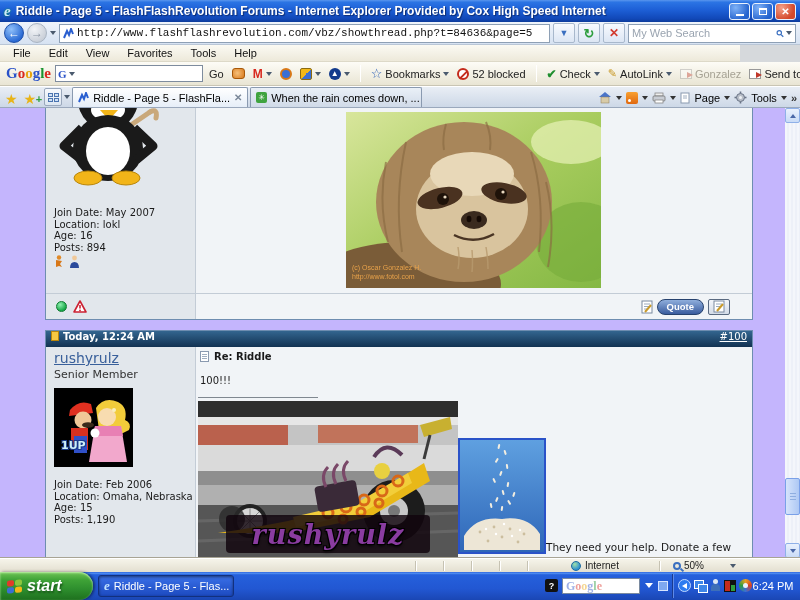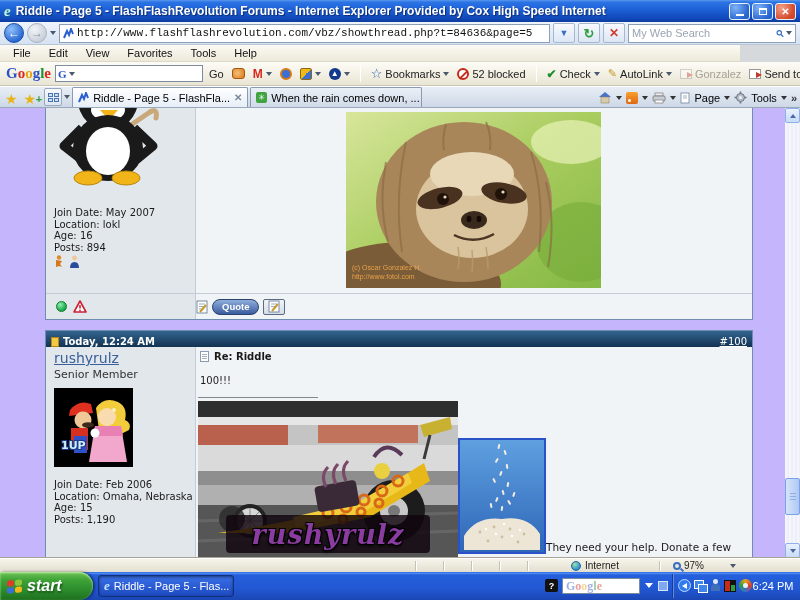--- a/index.html
+++ b/index.html
@@ -104,33 +104,33 @@
     font-family:"DejaVu Sans",sans-serif;font-size:10px;color:#1A1A1A}
   .post{position:absolute;left:45px;width:708px;border:1px solid #6E8DB0;background:#F1F4F7}
   #post1{top:0;border-top:none;height:212px}
   .prow1{display:flex;height:185px}
   .ucell{width:150px;background:#E2E7EC;border-right:1px solid #C3CCD6;position:relative}
   .ccell{flex:1;position:relative}
   .udetails{position:absolute;left:8px;top:99px;line-height:11.5px;font-size:10px}
   .ubadges{position:absolute;left:8px;top:147px;display:flex;gap:4px}
   .prow2{display:flex;height:26px;border-top:1px solid #C3CCD6}
   .prow2 .lpart{width:150px;background:#E2E7EC;border-right:1px solid #C3CCD6;position:relative}
-  .prow2 .rpart{flex:1;display:flex;align-items:center;justify-content:flex-start;gap:4px;padding-right:22px}
+  .prow2 .rpart{flex:1;display:flex;align-items:center;justify-content:flex-end;gap:4px;padding-right:22px}
   .online-dot{position:absolute;left:10px;top:7px;width:11px;height:11px;border-radius:50%;
     background:radial-gradient(circle at 35% 30%,#8FF0B0,#18A848 70%);border:1px solid #0E7A30}
   .quote-pill{height:16px;background:linear-gradient(#8FAEDC,#3A5C9E);border:1px solid #27426E;border-radius:8px;
     color:#fff;font-size:9.5px;font-weight:bold;display:flex;align-items:center;padding:0 9px;font-family:"Liberation Sans",sans-serif}
   .mq-btn{width:22px;height:16px;border:1px solid #5A6A80;background:linear-gradient(#F2F5FA,#D4DCE8);
     display:flex;align-items:center;justify-content:center;border-radius:2px}
   .sloth-wrap{position:absolute;left:150px;top:4px;width:255px;height:176px}
   .wmark{position:absolute;left:6px;color:#E8A24A;font-size:7px;line-height:8px;font-family:"Liberation Sans",sans-serif}
   .penguin-wrap{position:absolute;left:6px;top:0;width:118px;height:78px;overflow:hidden}
 
   #post2{top:222px}
-  .p2head{height:16px;background:linear-gradient(#33658F,#123252);display:flex;align-items:flex-end;gap:4px;
+  .p2head{height:16px;background:linear-gradient(#33658F,#123252);display:flex;align-items:flex-start;gap:4px;
     padding:0 5px;color:#fff;font-size:10px;font-weight:bold}
   .page-ico{width:8px;height:10px;background:#F5C842;border:1px solid #B8860B}
   .postnum{margin-left:auto;color:#fff;text-decoration:underline;font-weight:normal}
   .p2body{display:flex;height:212px}
   .uname{position:absolute;left:8px;top:3px;font-size:14px;color:#39609B;text-decoration:underline}
   .utitle{position:absolute;left:8px;top:21px;font-size:11px;color:#333}
   .avatar-wrap{position:absolute;left:8px;top:41px;width:79px;height:79px;background:#000}
   .oneup{position:absolute;left:7px;top:51px;font-weight:bold;font-size:11px;color:#CFEFF8;
     text-shadow:1px 1px 0 #1A3A8C,-1px -1px 0 #1A3A8C,1px -1px 0 #1A3A8C,-1px 1px 0 #1A3A8C}
   .udetails2{position:absolute;left:8px;top:132px;line-height:11.5px;font-size:10px}
@@ -670,21 +670,21 @@
   <span class="sdiv"></span>
     <div style="width:26px"></div>
   <span class="sdiv"></span>
   <div style="display:flex;align-items:center;width:130px;padding-left:42px">
     <span class="globe"></span>
     <span>Internet</span>
   </div>
   <span class="sdiv"></span>
   <div style="display:flex;align-items:center;padding-left:12px">
     <span class="mag"></span>
-    <span>97%</span>
+    <span>50%</span>
     <span class="dd" style="margin-left:26px"></span>
   </div>
 </div>
 
 <div id="taskbar">
   <div class="startbtn">
     <span class="xpflag">
         <i></i>
         <i></i>
         <i></i>

